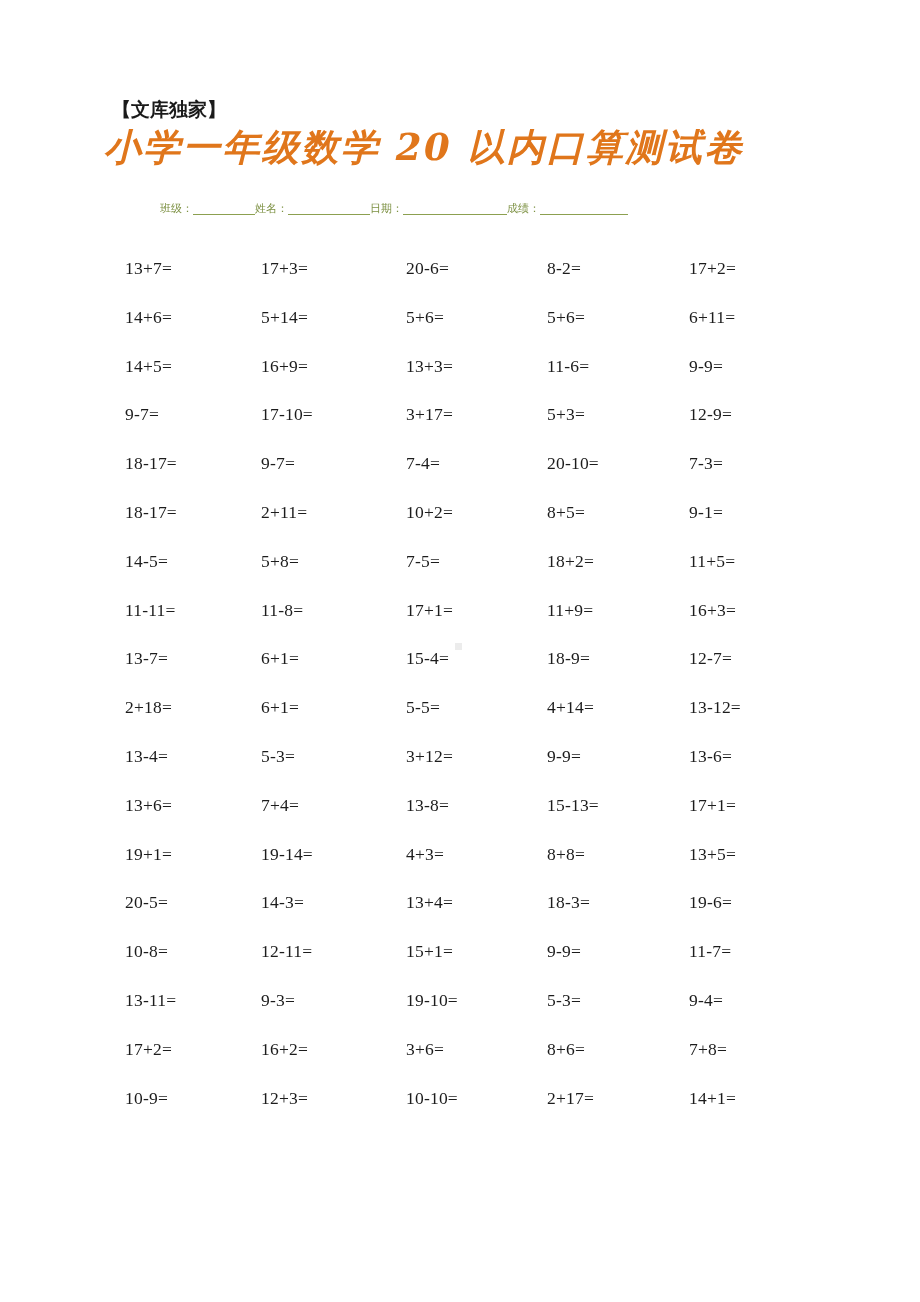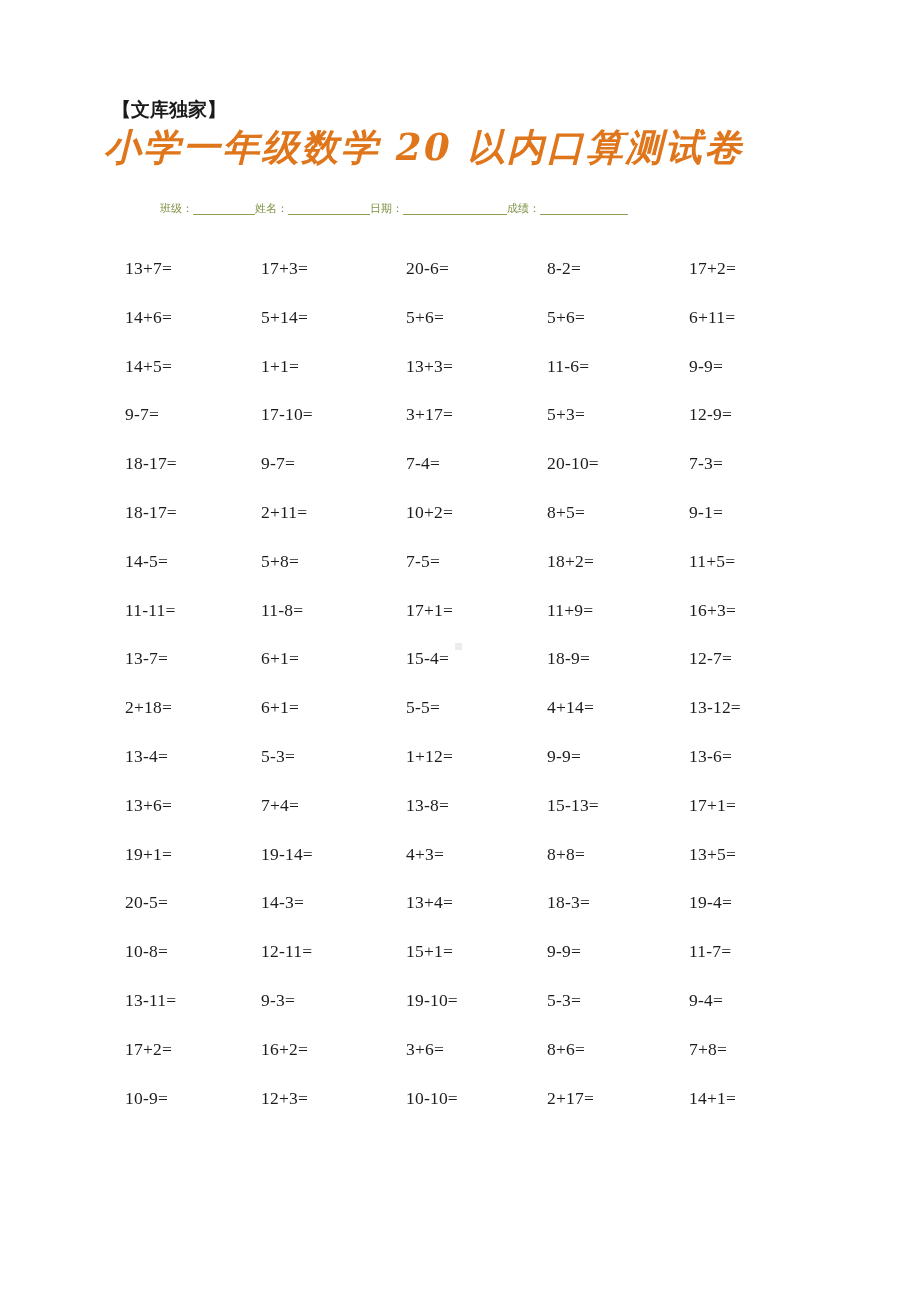--- a/index.html
+++ b/index.html
@@ -136,21 +136,21 @@
       </div>
       <div class="prow">
         <div class="cell c0">14+6=</div>
         <div class="cell c1">5+14=</div>
         <div class="cell c2">5+6=</div>
         <div class="cell c3">5+6=</div>
         <div class="cell c4">6+11=</div>
       </div>
       <div class="prow">
         <div class="cell c0">14+5=</div>
-        <div class="cell c1">1+1=</div>
+        <div class="cell c1">16+9=</div>
         <div class="cell c2">13+3=</div>
         <div class="cell c3">11-6=</div>
         <div class="cell c4">9-9=</div>
       </div>
       <div class="prow">
         <div class="cell c0">9-7=</div>
         <div class="cell c1">17-10=</div>
         <div class="cell c2">3+17=</div>
         <div class="cell c3">5+3=</div>
         <div class="cell c4">12-9=</div>
@@ -193,21 +193,21 @@
       <div class="prow">
         <div class="cell c0">2+18=</div>
         <div class="cell c1">6+1=</div>
         <div class="cell c2">5-5=</div>
         <div class="cell c3">4+14=</div>
         <div class="cell c4">13-12=</div>
       </div>
       <div class="prow">
         <div class="cell c0">13-4=</div>
         <div class="cell c1">5-3=</div>
-        <div class="cell c2">1+12=</div>
+        <div class="cell c2">3+12=</div>
         <div class="cell c3">9-9=</div>
         <div class="cell c4">13-6=</div>
       </div>
       <div class="prow">
         <div class="cell c0">13+6=</div>
         <div class="cell c1">7+4=</div>
         <div class="cell c2">13-8=</div>
         <div class="cell c3">15-13=</div>
         <div class="cell c4">17+1=</div>
       </div>
@@ -216,21 +216,21 @@
         <div class="cell c1">19-14=</div>
         <div class="cell c2">4+3=</div>
         <div class="cell c3">8+8=</div>
         <div class="cell c4">13+5=</div>
       </div>
       <div class="prow">
         <div class="cell c0">20-5=</div>
         <div class="cell c1">14-3=</div>
         <div class="cell c2">13+4=</div>
         <div class="cell c3">18-3=</div>
-        <div class="cell c4">19-4=</div>
+        <div class="cell c4">19-6=</div>
       </div>
       <div class="prow">
         <div class="cell c0">10-8=</div>
         <div class="cell c1">12-11=</div>
         <div class="cell c2">15+1=</div>
         <div class="cell c3">9-9=</div>
         <div class="cell c4">11-7=</div>
       </div>
       <div class="prow">
         <div class="cell c0">13-11=</div>

